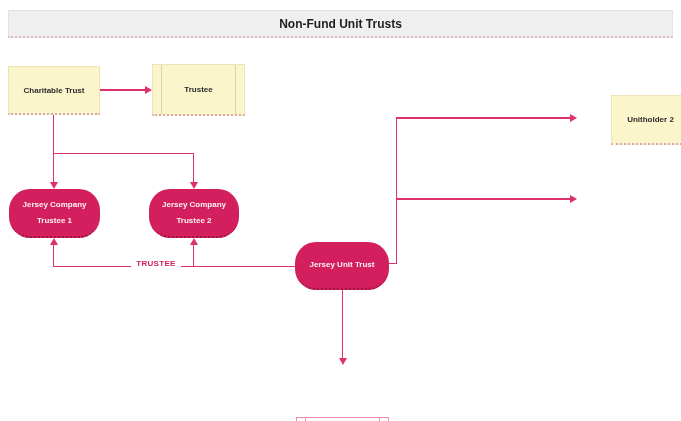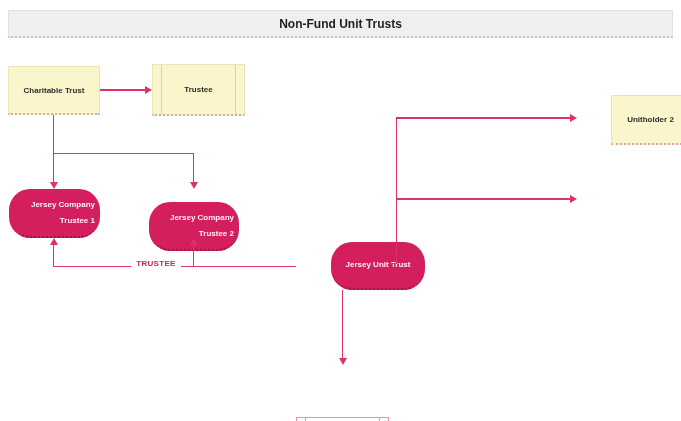--- a/index.html
+++ b/index.html
@@ -56,21 +56,21 @@
   .hline{position:absolute;height:1.5px;background:var(--line-color);}
   .vline{position:absolute;width:1.5px;background:var(--line-color);}
   .arrow{position:absolute;width:0;height:0;}
   .arrow-right{border-top:4px solid transparent;border-bottom:4px solid transparent;border-left:7px solid var(--line-color);}
   .arrow-down{border-left:4px solid transparent;border-right:4px solid transparent;border-top:7px solid var(--line-color);}
   .arrow-up{border-left:4px solid transparent;border-right:4px solid transparent;border-bottom:7px solid var(--line-color);}
   .edge-label{
     position:absolute;left:131px;top:259px;width:50px;text-align:center;
     background:#fff;color:var(--accent);font-size:8px;font-weight:bold;letter-spacing:0.3px;
   }
-  .pad{padding:8px 5px;text-align:right;}
+  .pad{padding:8px 5px;}
 </style>
 </head>
 <body>
 
 <div class="canvas">
 
   <div class="headerbar">
     <span>Non-Fund Unit Trusts</span>
   </div>
 
@@ -84,25 +84,25 @@
 
   <div class="node cream pad" style="left:577px;top:95px;width:79px;height:50px;margin-left:34px;">
     <span>Unitholder 2</span>
   </div>
 
 
   <div class="node crimson pad" style="left:9px;top:189px;width:91px;height:49px;">
     <span>Jersey Company Trustee 1</span>
   </div>
 
-  <div class="node crimson pad" style="left:149px;top:189px;width:90px;height:49px;margin-top:13px;">
+  <div class="node crimson pad" style="left:149px;top:189px;width:90px;height:49px;">
     <span>Jersey Company Trustee 2</span>
   </div>
 
-  <div class="node crimson pad" style="left:295px;top:242px;width:94px;height:48px;margin-left:36px;">
+  <div class="node crimson pad" style="left:295px;top:242px;width:94px;height:48px;">
     <span>Jersey Unit Trust</span>
   </div>
 
   <div class="node process-white sidebars pad" style="left:296px;top:365px;width:93px;height:50px;">
     
   </div>
 
   <div class="hline" style="left:100px;top:89px;width:46px;"></div>
   <div class="arrow arrow-right" style="left:145px;top:86px;"></div>
 

